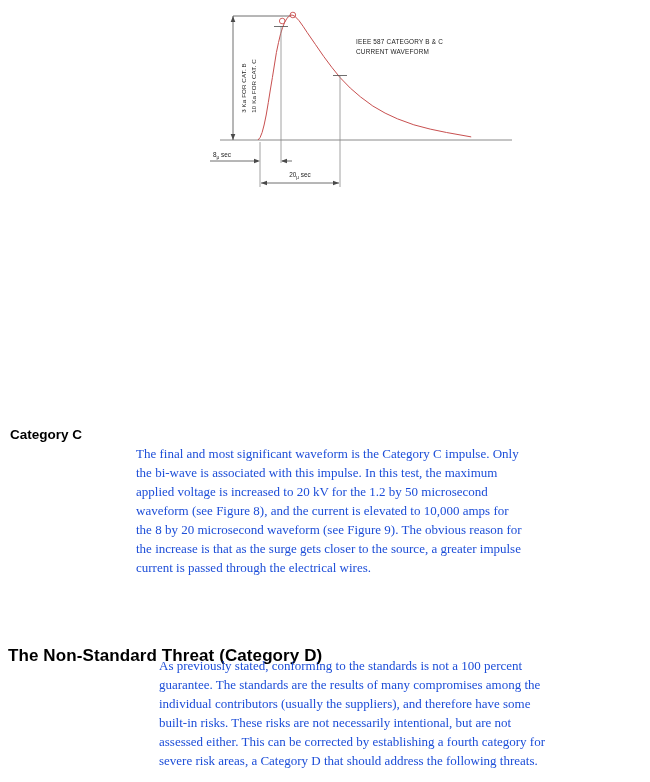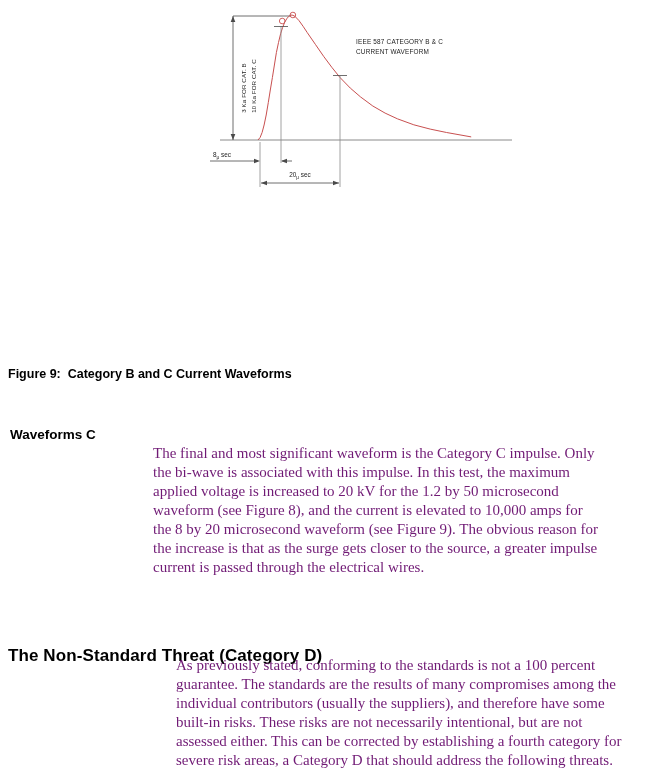--- a/index.html
+++ b/index.html
@@ -18,23 +18,23 @@
   }
   .heading-cat-c{
     position:absolute;left:10px;top:427px;
     font-size:13.5px;font-weight:bold;
   }
   .heading-nonstd{
     position:absolute;left:8px;top:646px;
     font-size:17px;font-weight:bold;letter-spacing:0.1px;
   }
   .para{
-    position:absolute;left:153px;width:497px;
+    position:absolute;left:136px;width:497px;
     font-family:"Liberation Serif",serif;
-    font-size:15px;line-height:19px;color:#701a75;
+    font-size:13px;line-height:19px;color:#1d4ed8;
     white-space:pre-line;
   }
   .para-1{top:444px;}
   .para-2{top:656px;margin-left:23px;}
 </style>
 </head>
 <body>
 
 <div class="page">
 
@@ -74,23 +74,22 @@
       <text class="dim-text" x="300" y="177" text-anchor="middle"><tspan>20</tspan><tspan dy="1.6" font-size="4.8">μ</tspan><tspan dy="-1.6"> sec</tspan></text>
       <line x1="261" y1="183" x2="339" y2="183" stroke="#4a4a4a" stroke-width="0.8"></line>
       <polygon points="261,183 267,180.8 267,185.2" fill="#4a4a4a"></polygon>
       <polygon points="339,183 333,180.8 333,185.2" fill="#4a4a4a"></polygon>
 
       <text class="chart-small-text" x="356" y="44">IEEE 587 CATEGORY B &amp; C</text>
       <text class="chart-small-text" x="356" y="54">CURRENT WAVEFORM</text>
     </svg>
   </div>
 
-  <div class="figure-caption">Figure 9:  Category B and C Current Waveforms</div>
 
-  <div class="heading-cat-c">Waveforms C</div>
+  <div class="heading-cat-c">Category C</div>
 
   <div class="para para-1">The final and most significant waveform is the Category C impulse. Only
 the bi-wave is associated with this impulse. In this test, the maximum
 applied voltage is increased to 20 kV for the 1.2 by 50 microsecond
 waveform (see Figure 8), and the current is elevated to 10,000 amps for
 the 8 by 20 microsecond waveform (see Figure 9). The obvious reason for
 the increase is that as the surge gets closer to the source, a greater impulse
 current is passed through the electrical wires.</div>
 
   <div class="heading-nonstd">The Non-Standard Threat (Category D)</div>

